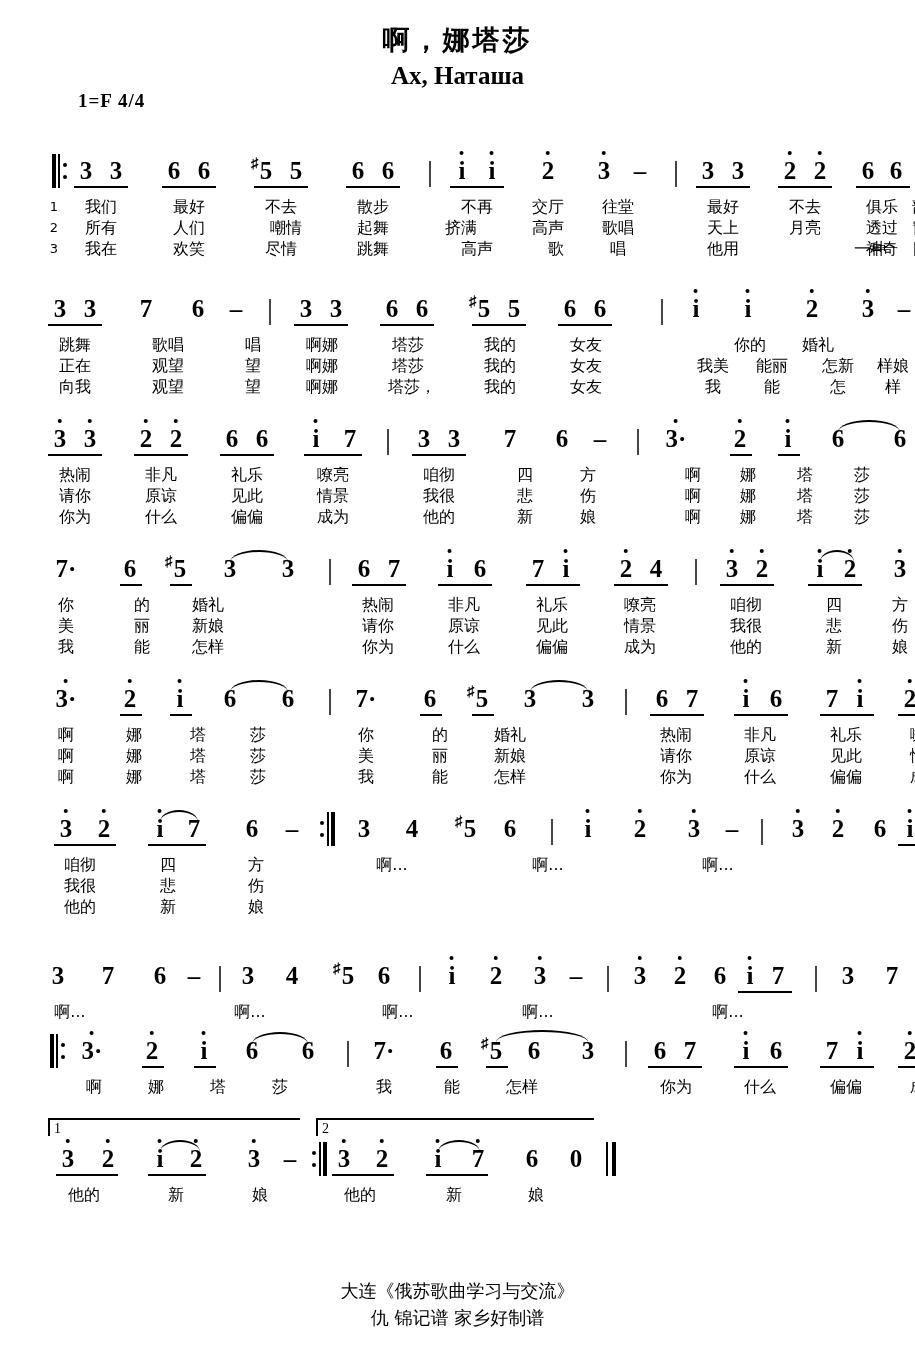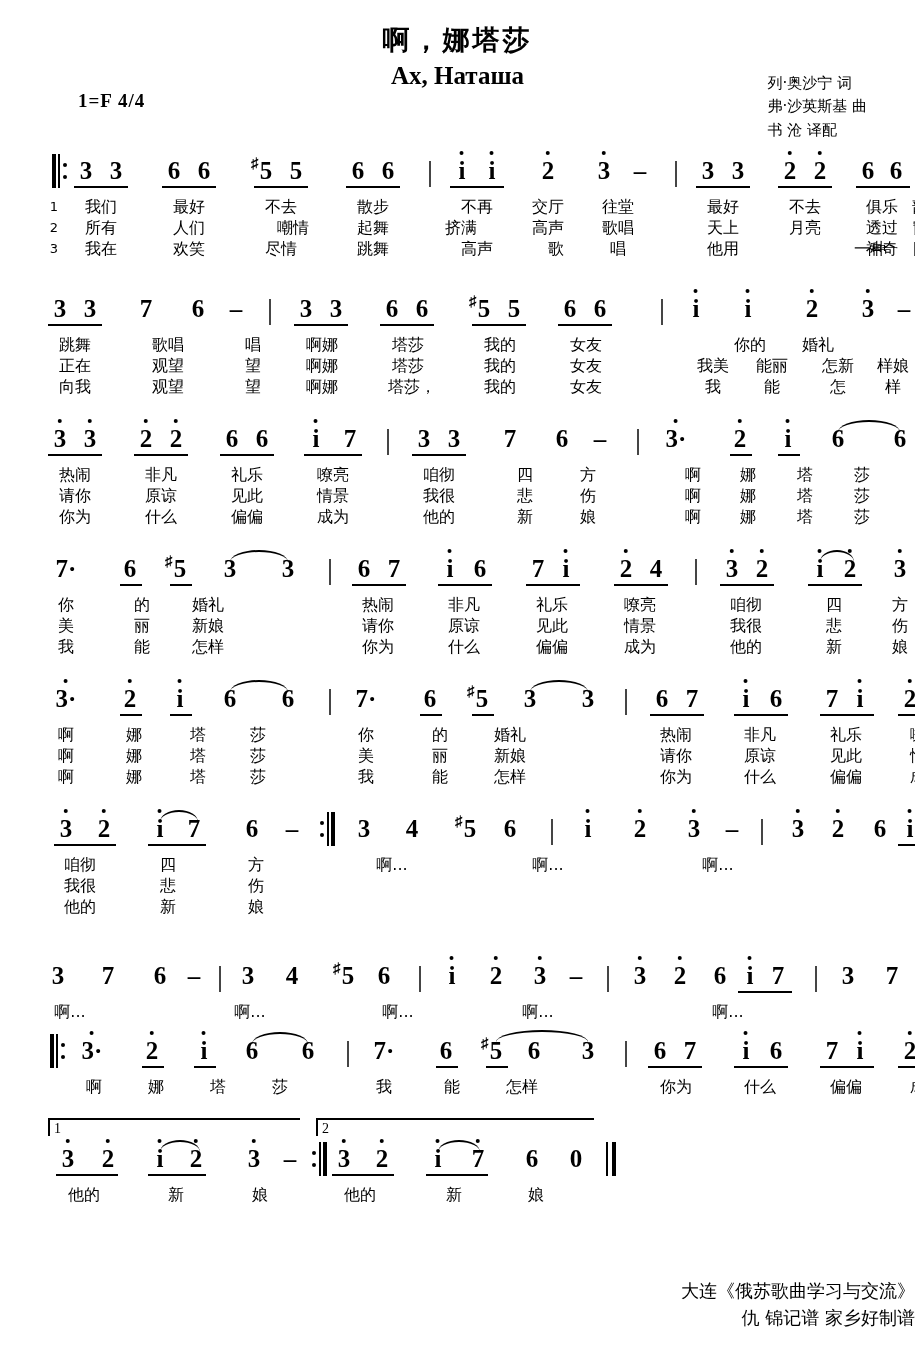--- a/index.html
+++ b/index.html
@@ -168,40 +168,35 @@
     left: 4px; top: 1px;
     font-size: 14px;
     font-family: "Liberation Serif", "DejaVu Serif", serif;
   }
 
   
   .footer {
     position: absolute;
     left: 0; right: 0;
     bottom: 18px;
-    text-align: right;
+    text-align: center;
     font-size: 18px;
     line-height: 1.5;
     font-family: "DejaVu Sans", "Liberation Sans", sans-serif;
   }
   .footer .yr { font-family: "Liberation Serif", "DejaVu Serif", serif; font-size: 19px;}
 </style>
 </head>
 <body>
 
 <div class="sheet">
 
   <div class="title-cn">啊，娜塔莎</div>
   <div class="title-ru">Ax, Наташа</div>
   <div class="key-sig">1=F  4/4</div>
-  <div class="credits">
-    <div>列·奥沙宁  词</div>
-    <div>弗·沙英斯基 曲</div>
-    <div>书 沧    译配</div>
-  </div>
 
   <div class="system" style="top:150px;">
     <div class="notes-row">
 
       <div class="repeat-start" style="left:4px;">
         <div class="thick" style="left:0;"></div>
         <div class="thin" style="left:6px;"></div>
         <div class="d1" style="left:11px; top:9px;"></div>
         <div class="d2" style="left:11px; top:21px;"></div>
       </div>
@@ -248,21 +243,21 @@
         <div class="cell lyr" style="left:570px;">往堂</div>
         <div class="cell lyr" style="left:675px;">最好</div>
         <div class="cell lyr" style="left:757px;">不去</div>
         <div class="cell lyr" style="left:834px;">俱乐</div>
         <div class="cell lyr" style="left:880px;">部里</div>
       </div>
       <div class="lyric-line">
         <div class="cell lyr num" style="left:6px; top:3px;">2</div>
         <div class="cell lyr" style="left:53px;text-align:right;">所有</div>
         <div class="cell lyr" style="left:141px;">人们</div>
-        <div class="cell lyr" style="left:245px;text-align:center;">嘲情</div>
+        <div class="cell lyr" style="left:238px;text-align:center;">嘲情</div>
         <div class="cell lyr" style="left:325px;">起舞</div>
         <div class="cell lyr" style="left:413px;">挤满</div>
         <div class="cell lyr" style="left:500px;">高声</div>
         <div class="cell lyr" style="left:570px;">歌唱</div>
         <div class="cell lyr" style="left:675px;">天上</div>
         <div class="cell lyr" style="left:757px;">月亮</div>
         <div class="cell lyr" style="left:834px;">透过</div>
         <div class="cell lyr" style="left:880px;">窗户</div>
       </div>
       <div class="lyric-line">

